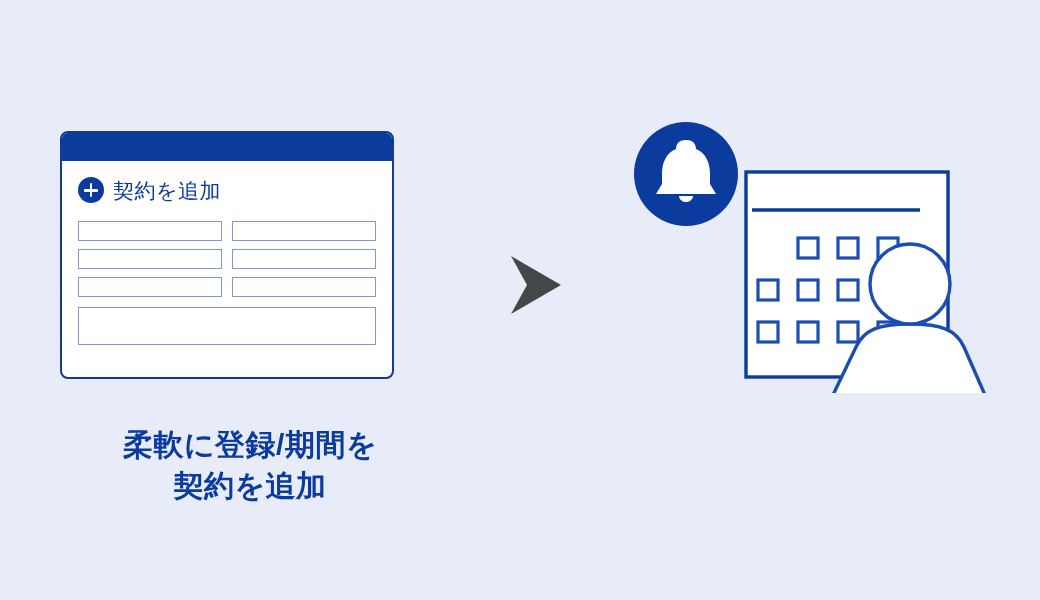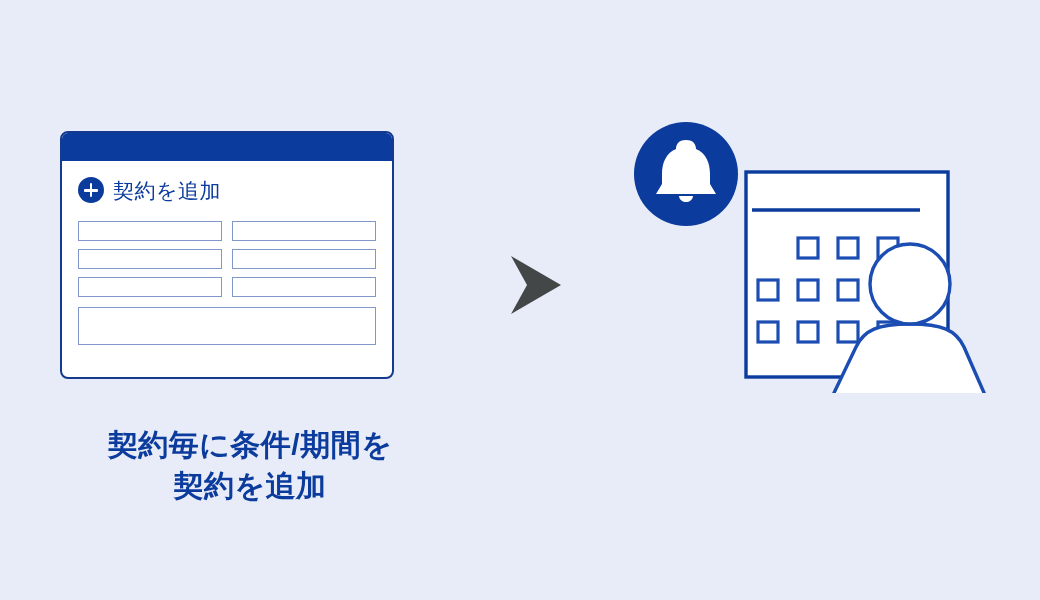--- a/index.html
+++ b/index.html
@@ -179,21 +179,21 @@
           <div class="field-box"></div>
         </div>
         <div class="field-row">
           <div class="field-box wide"></div>
         </div>
 
       </div>
     </div>
 
     <div class="caption caption-left">
-      <span class="caption-line">契約毎に条件/期間を</span>
+      <span class="caption-line">柔軟に登録/期間を</span>
       <span class="caption-line">契約を追加</span>
     </div>
 
   </div>
 
   <svg class="arrow-chevron" viewBox="0 0 62 66">
     <path d="M6 4 L56 33 L6 62 L22 33 Z" fill="#444748"></path>
   </svg>
 
   <div class="panel-right">

